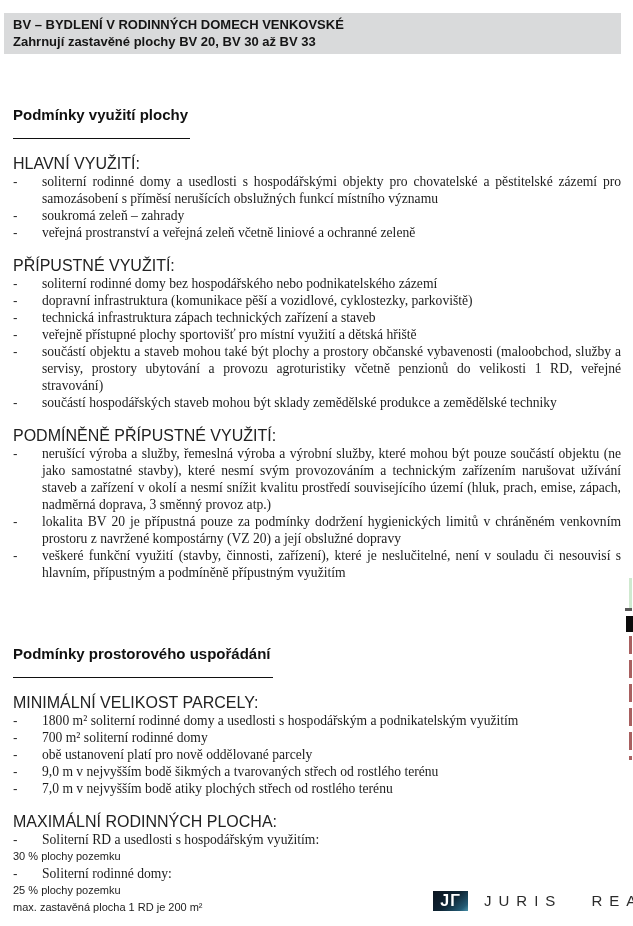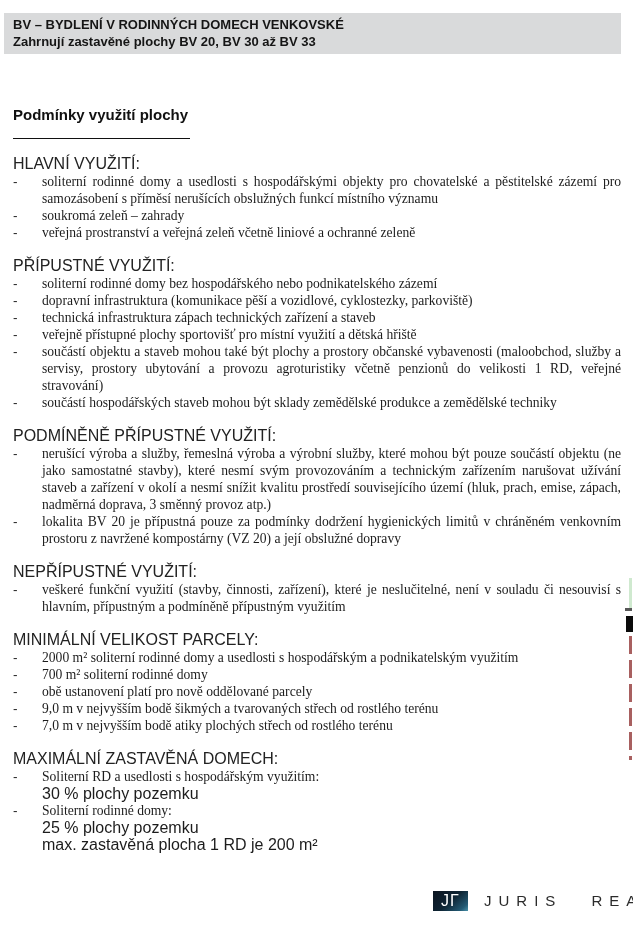--- a/index.html
+++ b/index.html
@@ -16,30 +16,30 @@
   .content { position:absolute; left:13px; top:41px; width:608px; }
   .heading-row { margin-top:17px; line-height:17px; }
   .heading {
     display:inline-block; font-weight:bold; font-size:15px; color:#111;
     border-bottom:1.7px solid #111; padding-bottom:15px; padding-right:2px;margin-top:48px;
   }
   .label { margin-top:16px; font-size:16px; line-height:18px; color:#222; }
   .bullet { display:flex; font-size:13.6px; line-height:17px; }
   .dash { flex:0 0 29px; }
   .btext { flex:1; text-align:justify;font-family:Liberation Serif, serif; }
-  .cont { margin-left:29px; font-size:16px; line-height:17px; }
+  .cont { font-size:11px; line-height:17px; }
   .logo {
     position:absolute; left:433px; top:883px; height:35px;
     display:flex; align-items:center; gap:16px;
   }
   .logo-mark {
     width:35px; height:20px; flex:0 0 35px;
     background:linear-gradient(138deg,#0c1420 0%,#0e2433 50%,#235a74 85%,#4b93ab 100%);
     color:#ffffff; display:flex; align-items:center; justify-content:center;
-    font-size:16px; font-weight:normal; letter-spacing:1px;
+    font-size:16px; font-weight:bold; letter-spacing:1px;
   }
   .logo-text {
     font-size:15px; letter-spacing:7px; word-spacing:18px; color:#2b2b2b;
     white-space:nowrap;
   }
   .edge-green { position:absolute; left:629px; top:578px; width:3px; height:30px; background:#cfe9cf; }
   .edge-dark-dash { position:absolute; left:625px; top:608px; width:7px; height:3px; background:#565656; }
   .edge-black { position:absolute; left:626px; top:616px; width:7px; height:16px; background:#0b0b0b; }
   .edge-red {
     position:absolute; left:629px; top:636px; width:3px; height:124px;
@@ -105,51 +105,53 @@
     <div class="label">PODMÍNĚNĚ PŘÍPUSTNÉ VYUŽITÍ:</div>
     <div class="bullet">
       <span class="dash">-</span>
       <span class="btext">nerušící výroba a služby, řemeslná výroba a výrobní služby, které mohou být pouze součástí objektu (ne jako samostatné stavby), které nesmí svým provozováním a technickým zařízením narušovat užívání staveb a zařízení v okolí a nesmí snížit kvalitu prostředí souvisejícího území (hluk, prach, emise, zápach, nadměrná doprava, 3 směnný provoz atp.)</span>
     </div>
     <div class="bullet">
       <span class="dash">-</span>
       <span class="btext">lokalita BV 20 je přípustná pouze za podmínky dodržení hygienických limitů v chráněném venkovním prostoru z navržené kompostárny (VZ 20) a její obslužné dopravy</span>
     </div>
 
-    <div class="label">NEPŘÍPUSTNÉ VYUŽITÍ:</div>
     <div class="bullet">
       <span class="dash">-</span>
       <span class="btext">veškeré funkční využití (stavby, činnosti, zařízení), které je neslučitelné, není v souladu či nesouvisí s hlavním, přípustným a podmíněně přípustným využitím</span>
     </div>
 
+    <div class="heading-row" style="margin-top:16px;">
+      <span class="heading">Podmínky prostorového uspořádání</span>
+    </div>
 
     <div class="label">MINIMÁLNÍ VELIKOST PARCELY:</div>
     <div class="bullet">
       <span class="dash">-</span>
-      <span class="btext">2000 m² soliterní rodinné domy a usedlosti s hospodářským a podnikatelským využitím</span>
+      <span class="btext">1800 m² soliterní rodinné domy a usedlosti s hospodářským a podnikatelským využitím</span>
     </div>
     <div class="bullet">
       <span class="dash">-</span>
       <span class="btext">700 m² soliterní rodinné domy</span>
     </div>
     <div class="bullet">
       <span class="dash">-</span>
       <span class="btext">obě ustanovení platí pro nově oddělované parcely</span>
     </div>
 
     <div class="bullet">
       <span class="dash">-</span>
       <span class="btext">9,0 m v nejvyšším bodě šikmých a tvarovaných střech od rostlého terénu</span>
     </div>
     <div class="bullet">
       <span class="dash">-</span>
       <span class="btext">7,0 m v nejvyšším bodě atiky plochých střech od rostlého terénu</span>
     </div>
 
-    <div class="label">MAXIMÁLNÍ ZASTAVĚNÁ DOMECH:</div>
+    <div class="label">MAXIMÁLNÍ RODINNÝCH PLOCHA:</div>
     <div class="bullet">
       <span class="dash">-</span>
       <span class="btext">Soliterní RD a usedlosti s hospodářským využitím:</span>
     </div>
     <div class="cont">30 % plochy pozemku</div>
     <div class="bullet">
       <span class="dash">-</span>
       <span class="btext">Soliterní rodinné domy:</span>
     </div>
     <div class="cont">25 % plochy pozemku</div>

